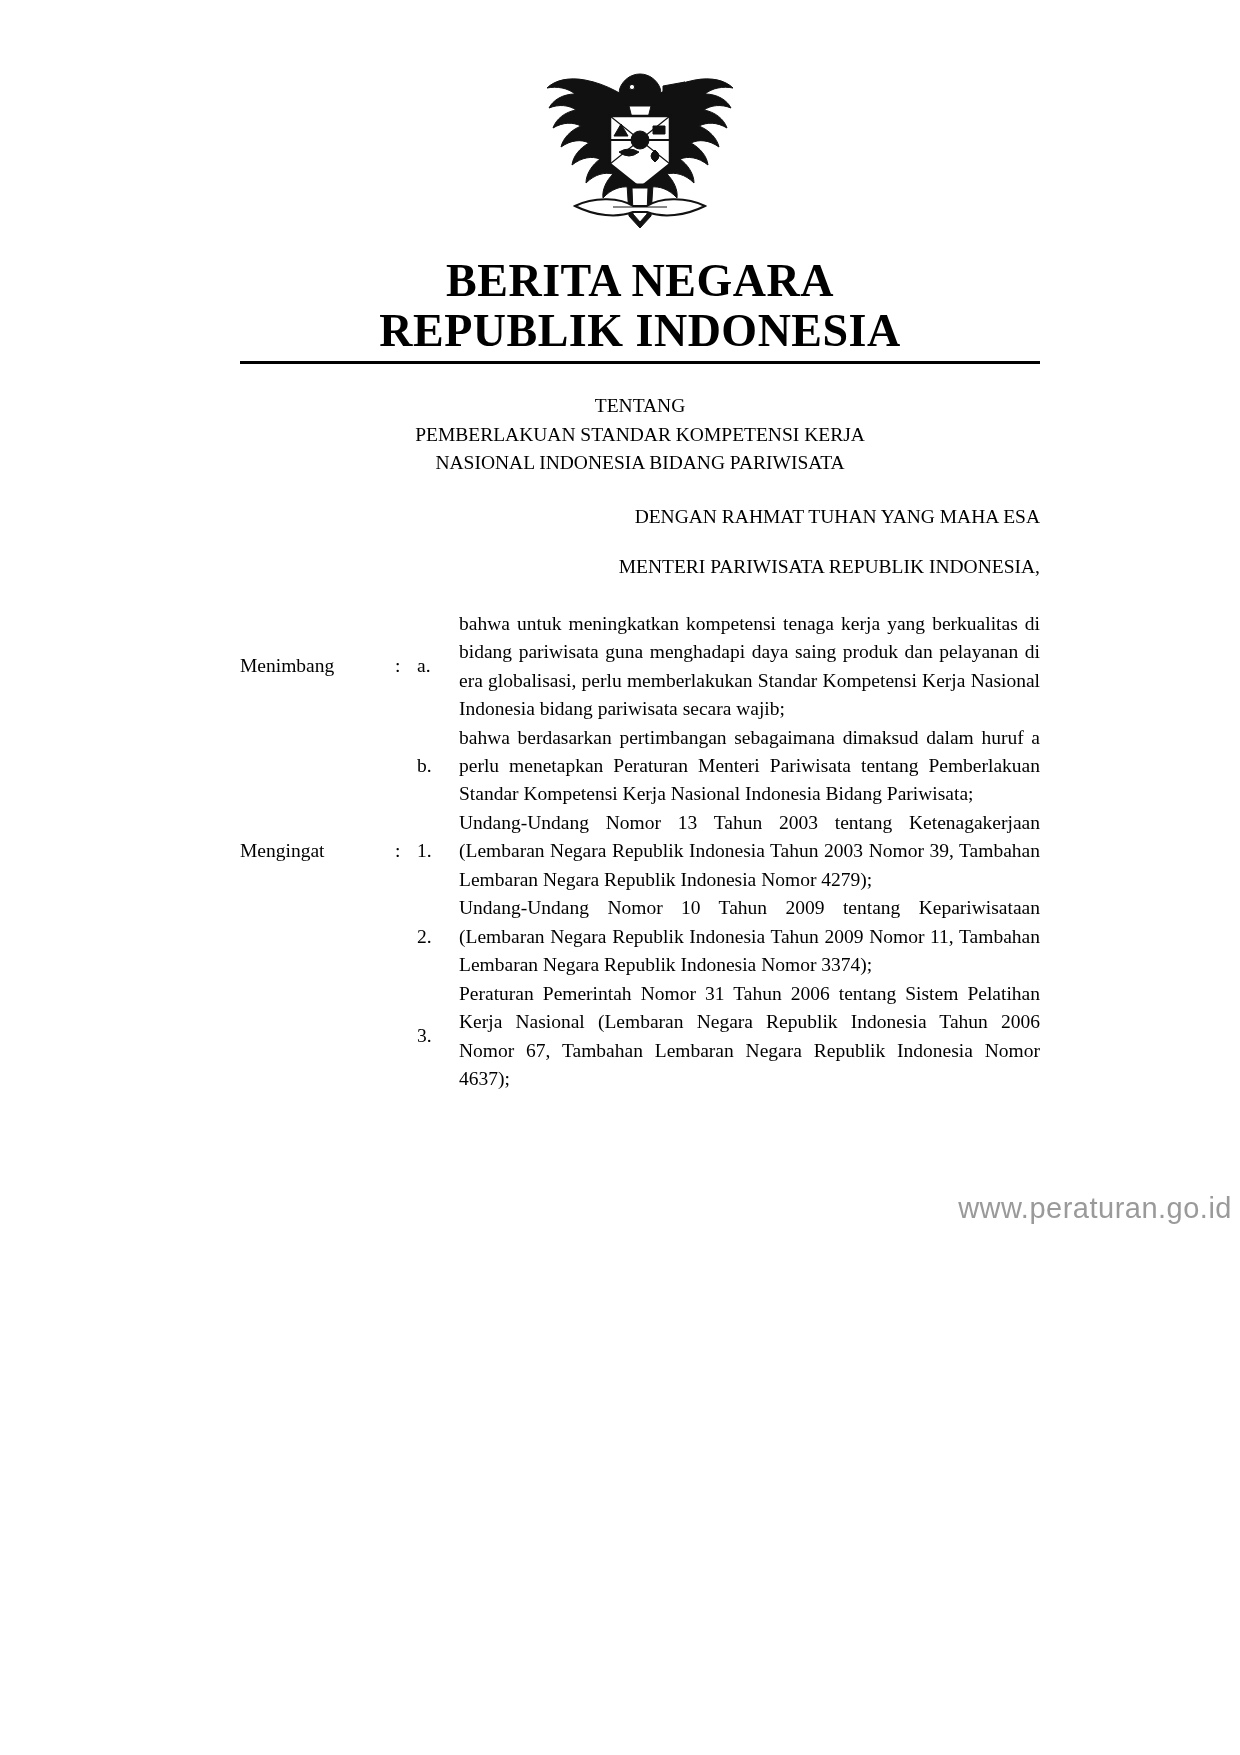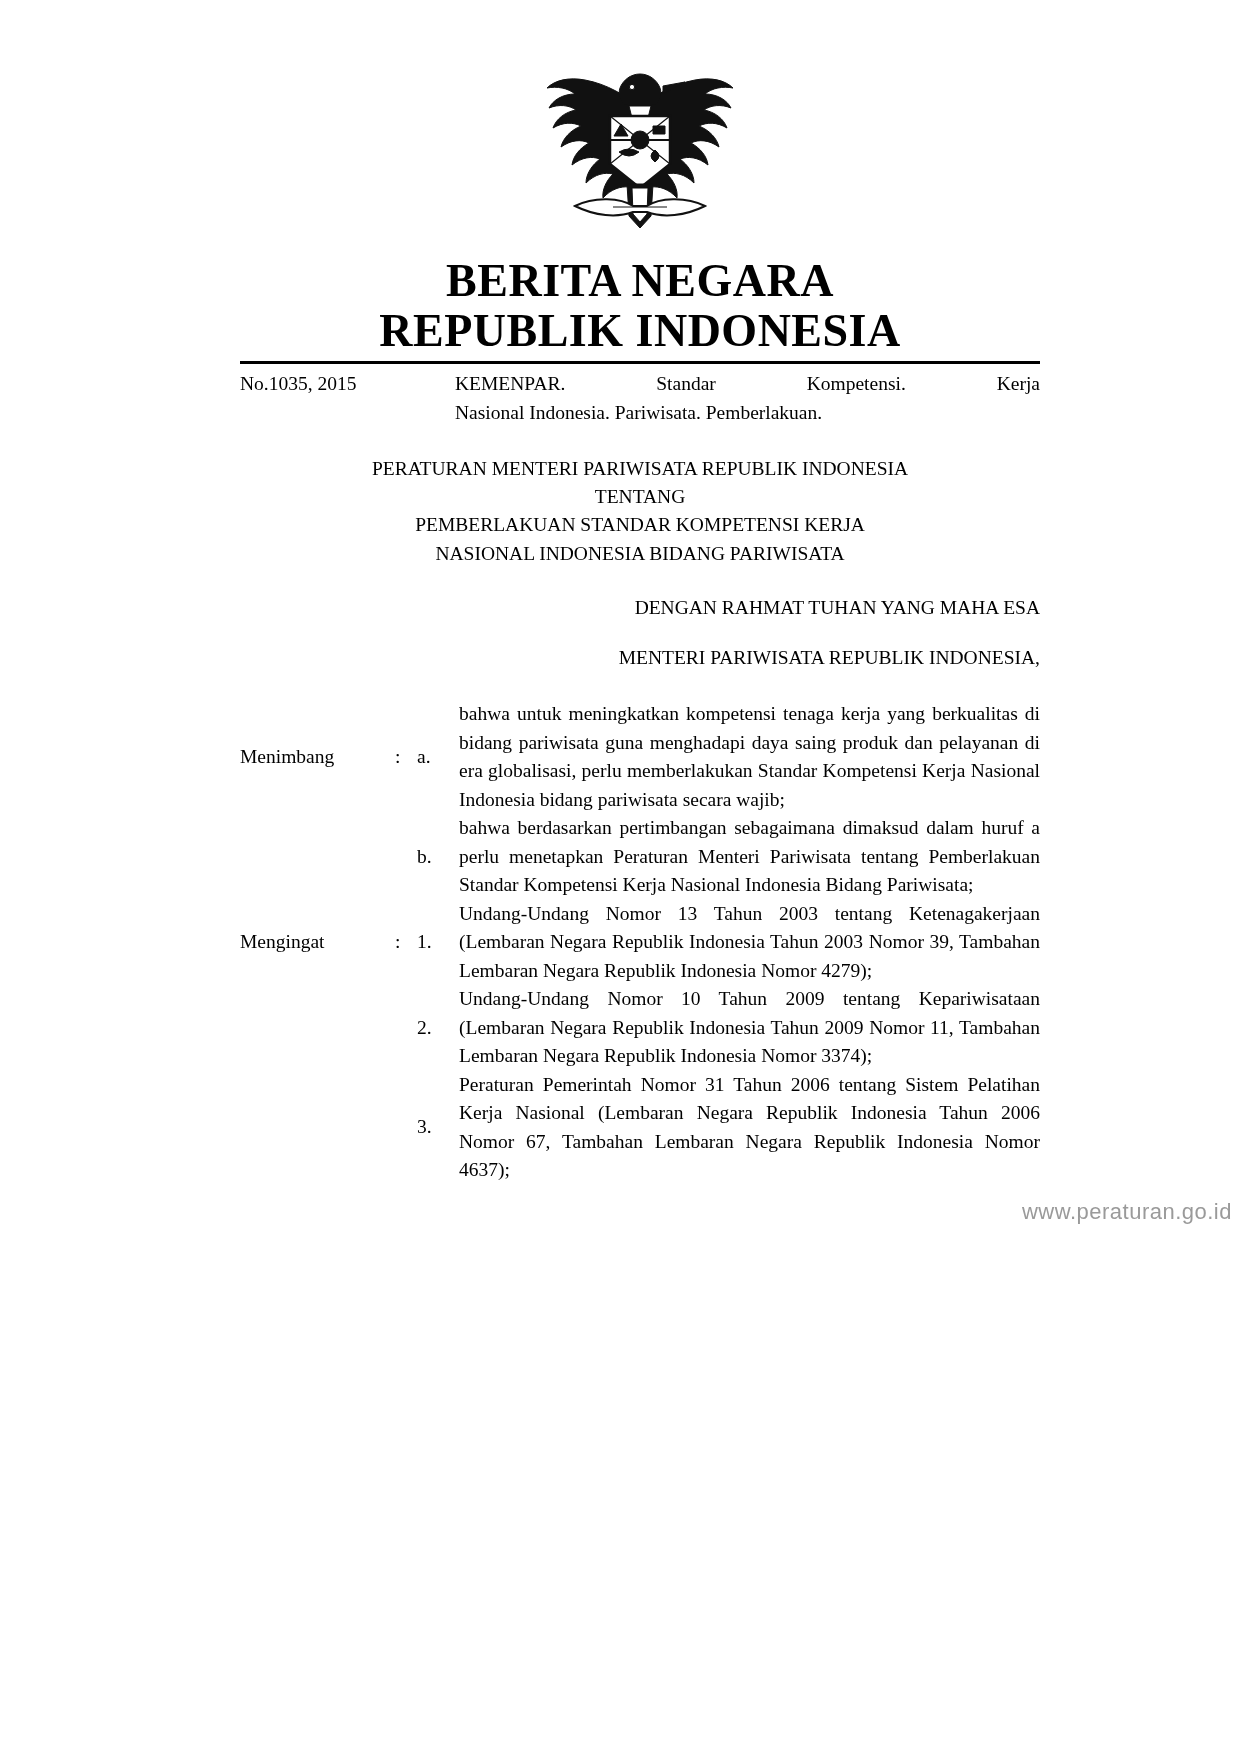--- a/index.html
+++ b/index.html
@@ -109,21 +109,21 @@
     text-align: justify;
   }
   .body-just.last-left {
     text-align-last: left;
   }
   .watermark {
     position: absolute;
     right: 28px;
     bottom: 26px;
     font-family: "Liberation Sans", sans-serif;
-    font-size: 22px;
+    font-size: 29px;
     color: #9a9a9a;
     letter-spacing: 0.5px;
   }
 </style>
 </head>
 <body>
 
 <div class="page">
 
   <div class="emblem">
@@ -160,30 +160,22 @@
   </div>
 
   <div class="masthead">
     <div class="line1">BERITA NEGARA</div>
     <div class="line2">REPUBLIK INDONESIA</div>
   </div>
   <div class="rule"></div>
 
   <div class="content">
 
-    <div class="issue-row">
-      <div class="issue-no">No.1035, 2015</div>
-      <div class="issue-subject">
-        <div class="l1">KEMENPAR. Standar Kompetensi. Kerja</div>
-        <div>Nasional Indonesia. Pariwisata. Pemberlakuan.</div>
-      </div>
-    </div>
 
     <div class="title-block">
-      <div>PERATURAN MENTERI PARIWISATA REPUBLIK INDONESIA</div>
       <div>TENTANG</div>
       <div>PEMBERLAKUAN STANDAR KOMPETENSI KERJA</div>
       <div>NASIONAL INDONESIA BIDANG PARIWISATA</div>
     </div>
 
     <div class="subtitle-block">
       <div>DENGAN RAHMAT TUHAN YANG MAHA ESA</div>
       <div class="second">MENTERI PARIWISATA REPUBLIK INDONESIA,</div>
     </div>
 

